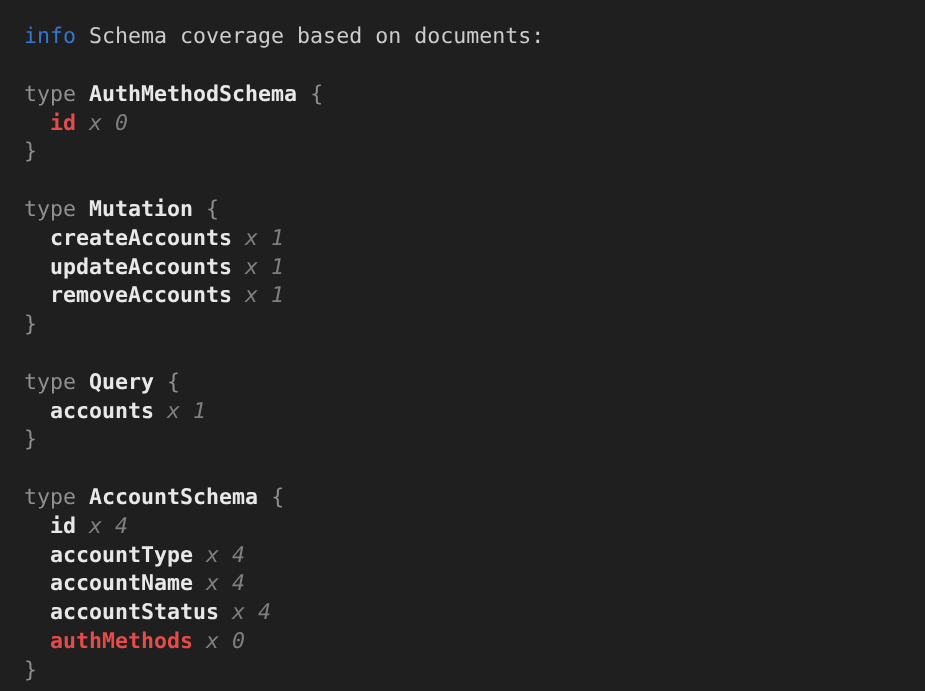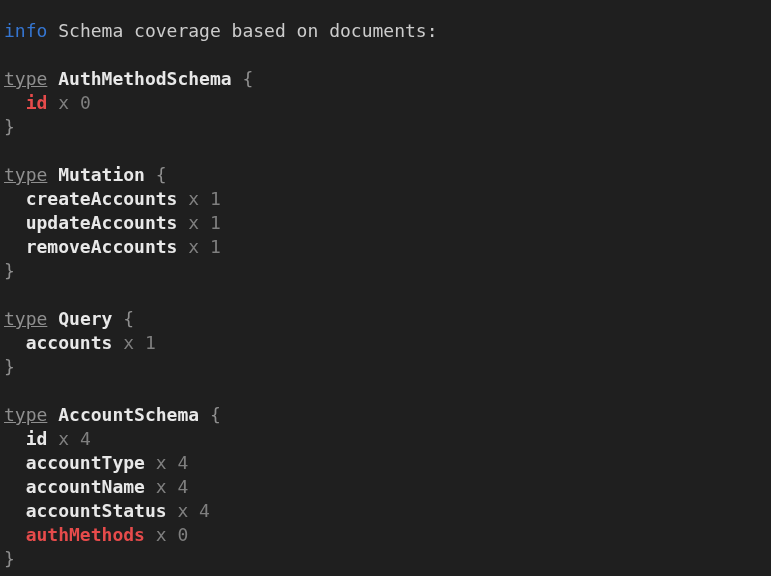--- a/index.html
+++ b/index.html
@@ -16,32 +16,32 @@
     padding: 0;
   }
   body {
     width: 771px;
     height: 576px;
     overflow: hidden;
     background: var(--terminal-bg);
   }
   pre.terminal {
     margin: 0;
-    padding: 19px 10px 0 4px;
+    padding: 19px 10px 0 20px;
     font-family: "DejaVu Sans Mono", "Liberation Mono", monospace;
     font-size: 18px;
     line-height: 24px;
     color: var(--text-white);
   }
   .line { height: 24px; white-space: pre; }
   .tag       { color: var(--info-blue); }
   .message   { color: var(--message-gray); }
-  .kw        { color: var(--syntax-gray); text-decoration: underline; }
+  .kw        { color: var(--syntax-gray); }
   .brace     { color: var(--syntax-gray); }
   .type-name { color: var(--text-white); font-weight: bold; margin-top: 28px; }
   .field-covered   { color: var(--text-white); font-weight: bold; }
   .field-uncovered { color: var(--uncovered-red); font-weight: bold; }
-  .count     { color: var(--count-gray); }
+  .count     { color: var(--count-gray); font-style: italic; }
 </style>
 </head>
 <body>
 
 <pre class="terminal"><div class="line"><span class="tag">info</span> <span class="message">Schema coverage based on documents:</span></div><div class="line"></div><div class="line"><span class="kw">type</span> <span class="type-name">AuthMethodSchema</span> <span class="brace">{</span></div><div class="line">  <span class="field-uncovered">id</span> <span class="count">x 0</span></div><div class="line"><span class="brace">}</span></div><div class="line"></div><div class="line"><span class="kw">type</span> <span class="type-name">Mutation</span> <span class="brace">{</span></div><div class="line">  <span class="field-covered">createAccounts</span> <span class="count">x 1</span></div><div class="line">  <span class="field-covered">updateAccounts</span> <span class="count">x 1</span></div><div class="line">  <span class="field-covered">removeAccounts</span> <span class="count">x 1</span></div><div class="line"><span class="brace">}</span></div><div class="line"></div><div class="line"><span class="kw">type</span> <span class="type-name">Query</span> <span class="brace">{</span></div><div class="line">  <span class="field-covered">accounts</span> <span class="count">x 1</span></div><div class="line"><span class="brace">}</span></div><div class="line"></div><div class="line"><span class="kw">type</span> <span class="type-name">AccountSchema</span> <span class="brace">{</span></div><div class="line">  <span class="field-covered">id</span> <span class="count">x 4</span></div><div class="line">  <span class="field-covered">accountType</span> <span class="count">x 4</span></div><div class="line">  <span class="field-covered">accountName</span> <span class="count">x 4</span></div><div class="line">  <span class="field-covered">accountStatus</span> <span class="count">x 4</span></div><div class="line">  <span class="field-uncovered">authMethods</span> <span class="count">x 0</span></div><div class="line"><span class="brace">}</span></div></pre>
 
 </body></html>

